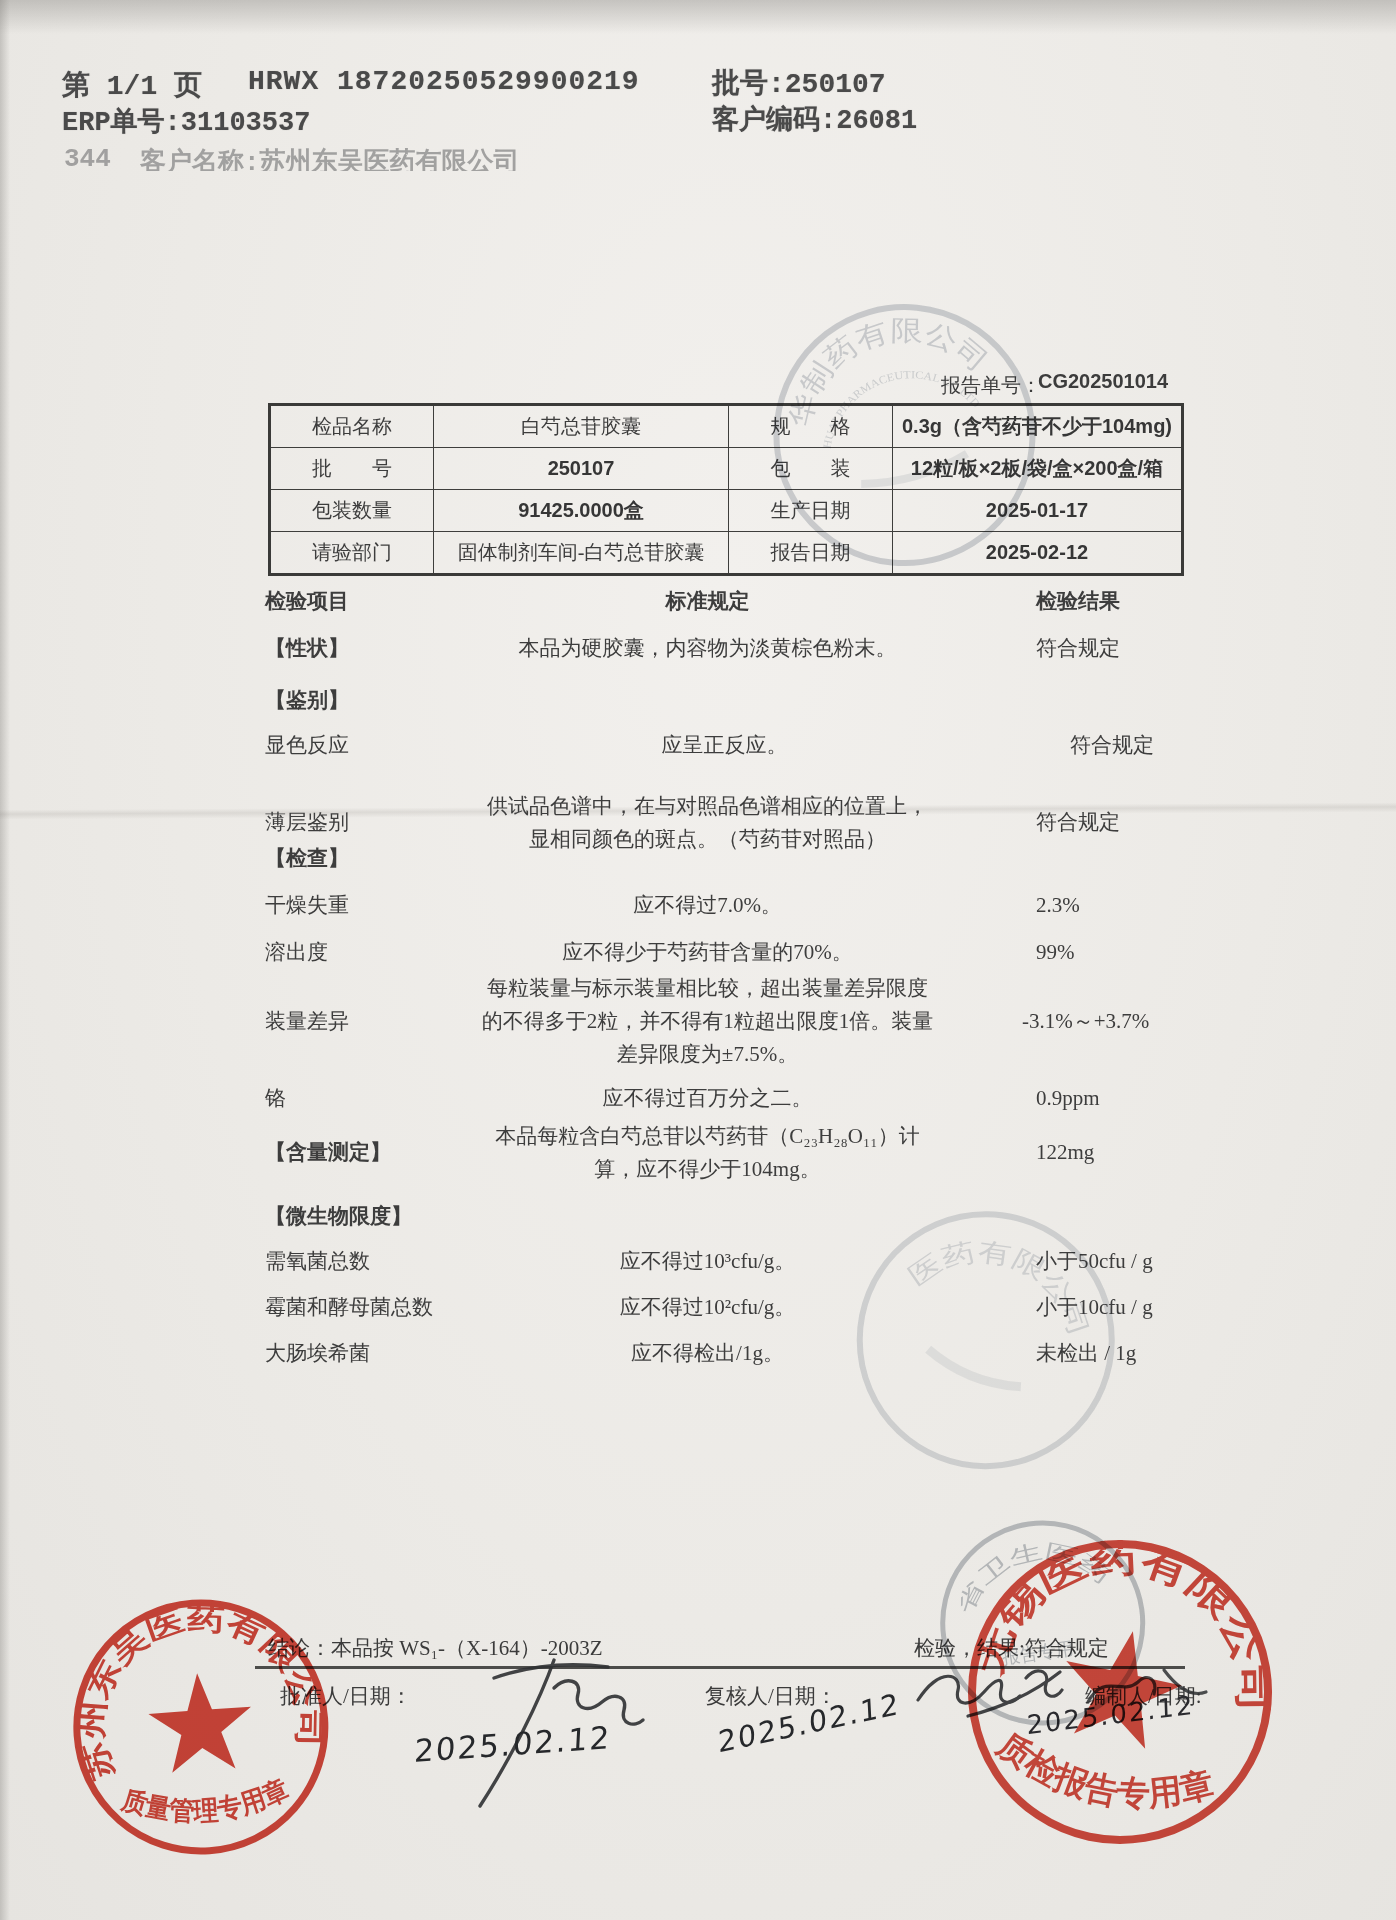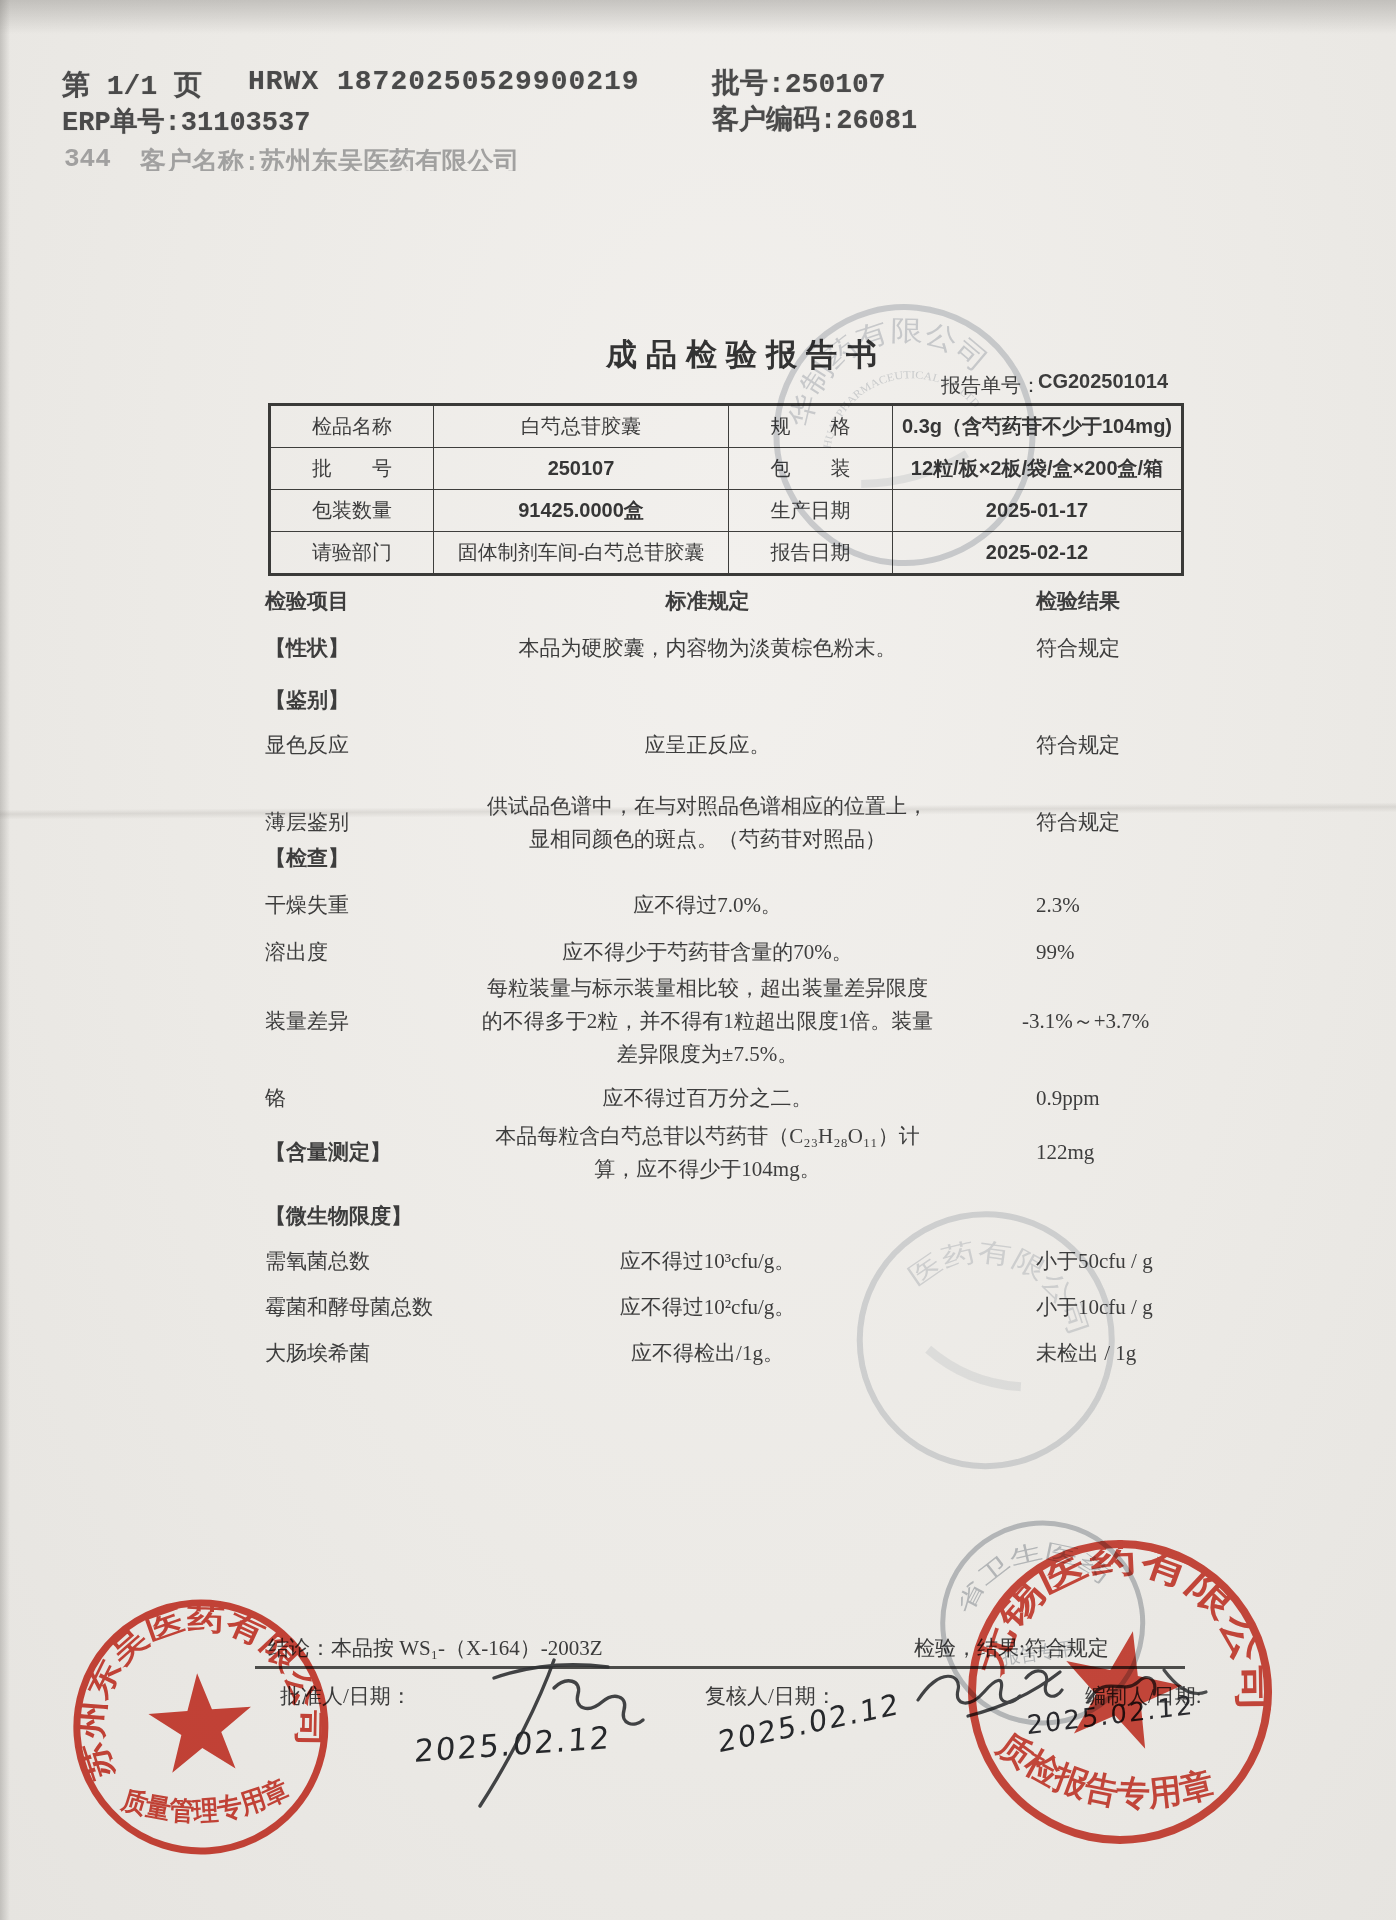--- a/index.html
+++ b/index.html
@@ -54,21 +54,20 @@
   <div class="crease"></div>
 
   <div class="hdr" style="left:62px;top:66px;font-size:28px;">第 1/1 页</div>
   <div class="hdr" style="left:248px;top:66px;font-size:28px;letter-spacing:1px;">HRWX 18720250529900219</div>
   <div class="hdr" style="left:712px;top:64px;font-size:28px;">批号:250107</div>
   <div class="hdr" style="left:62px;top:103px;font-size:27px;">ERP单号:31103537</div>
   <div class="hdr" style="left:712px;top:101px;font-size:27px;">客户编码:26081</div>
   <div class="hdr hdr-faded" style="left:64px;top:144px;font-size:26px;">344</div>
   <div class="hdr hdr-faded" style="left:140px;top:144px;font-size:26px;">客户名称:苏州东吴医药有限公司</div>
 
-  <div class="title">成品检验报告书</div>
   <div class="repno-l">报告单号：</div>
   <div class="repno-v">CG202501014</div>
 
   <div class="itable">
     <div class="c">检品名称</div>
     <div class="c">白芍总苷胶囊</div>
     <div class="c">规　　格</div>
     <div class="c last val">0.3g（含芍药苷不少于104mg)</div>
 
     <div class="c">批　　号</div>
@@ -94,21 +93,21 @@
   </div>
 
   <div class="rrow" style="top:632px;">
     <span class="ritem rhead">【性状】</span>
     <span class="rstd">本品为硬胶囊，内容物为淡黄棕色粉末。</span>
     <span class="rres">符合规定</span>
   </div>
   <div class="rrow" style="top:684px;">
     <span class="ritem rhead">【鉴别】</span>
   </div>
-  <div class="rrow" style="top:729px;">
+  <div class="rrow" style="top:729px;gap:17px;">
     <span class="ritem">显色反应</span>
     <span class="rstd">应呈正反应。</span>
     <span class="rres">符合规定</span>
   </div>
   <div class="rrow" style="top:790px;">
     <span class="ritem" style="margin-top:16px;">薄层鉴别</span>
     <span class="rstd">
       <span>供试品色谱中，在与对照品色谱相应的位置上，</span><br>
       <span>显相同颜色的斑点。（芍药苷对照品）</span>
     </span>

